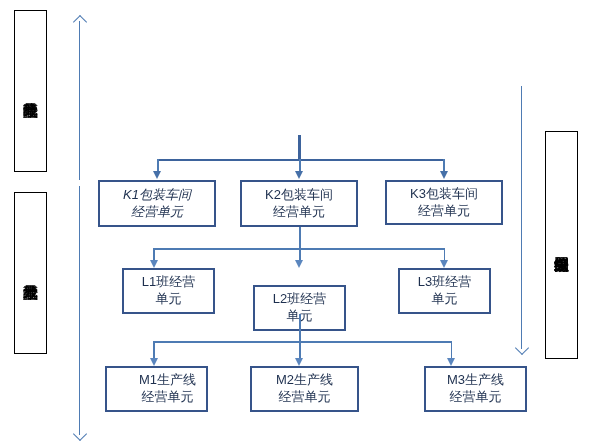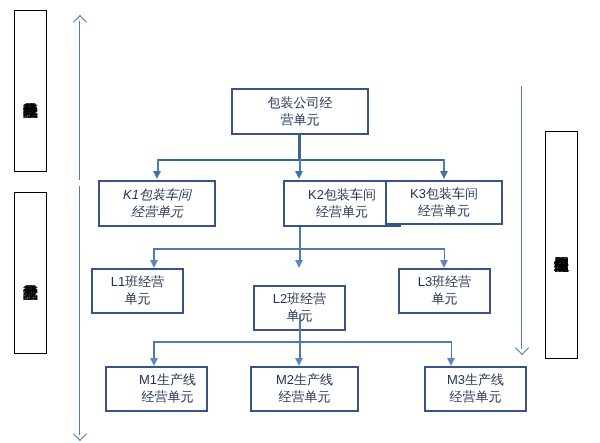--- a/index.html
+++ b/index.html
@@ -112,47 +112,41 @@
 
   <div class="vline" style="left:79px; top:21px; width:1.4px; height:159px;"></div>
   <div class="chev up" style="left:75px; top:17px;"></div>
 
   <div class="vline" style="left:79px; top:186px; width:1.4px; height:249px;"></div>
   <div class="chev down" style="left:75px; top:429px;"></div>
 
   <div class="vline" style="left:521px; top:86px; width:1.4px; height:263px;"></div>
   <div class="chev down" style="left:517px; top:343px;"></div>
 
-  <div class="node" style="left:231px; top:88px; width:138px; height:47px;">
-    <span class="txt">
-      <span>包装公司经</span><br>
-      <span>营单元</span>
-    </span>
-  </div>
 
   <div class="vline thick" style="left:298px; top:135px; width:3px; height:26px;"></div>
   <div class="hline thick" style="left:157px; top:159px; width:287px; height:2px;"></div>
 
   <div class="vline" style="left:156.5px; top:159px; width:2px; height:13px;"></div>
   <div class="arrow-down dark" style="left:153px; top:171px;"></div>
 
   <div class="vline" style="left:298.5px; top:159px; width:2px; height:13px;"></div>
   <div class="arrow-down dark" style="left:295px; top:171px;"></div>
 
   <div class="vline" style="left:443px; top:159px; width:2px; height:13px;"></div>
   <div class="arrow-down dark" style="left:439.5px; top:171px;"></div>
 
   <div class="node" style="left:98px; top:180px; width:118px; height:47px;font-style:italic;">
     <span class="txt">
       <span>K1包装车间</span><br>
       <span>经营单元</span>
     </span>
   </div>
 
-  <div class="node" style="left:240px; top:180px; width:118px; height:47px;margin-left:43px;">
+  <div class="node" style="left:240px; top:180px; width:118px; height:47px;">
     <span class="txt">
       <span>K2包装车间</span><br>
       <span>经营单元</span>
     </span>
   </div>
 
   <div class="node" style="left:385px; top:180px; width:118px; height:45px;">
     <span class="txt">
       <span>K3包装车间</span><br>
       <span>经营单元</span>
@@ -164,21 +158,21 @@
 
   <div class="vline" style="left:153px; top:248px; width:1.6px; height:13px;"></div>
   <div class="arrow-down" style="left:149.5px; top:260px;"></div>
 
   <div class="vline" style="left:298.5px; top:248px; width:2px; height:13px;"></div>
   <div class="arrow-down" style="left:295px; top:260px;"></div>
 
   <div class="vline" style="left:443.5px; top:248px; width:1.6px; height:13px;"></div>
   <div class="arrow-down" style="left:440px; top:260px;"></div>
 
-  <div class="node small" style="left:91px; top:268px; width:93px; height:46px;">
+  <div class="node small" style="left:122px; top:268px; width:93px; height:46px;">
     <span class="txt">
       <span>L1班经营</span><br>
       <span>单元</span>
     </span>
   </div>
 
   <div class="node small" style="left:253px; top:285px; width:93px; height:46px;">
     <span class="txt">
       <span>L2班经营</span><br>
       <span>单元</span>

